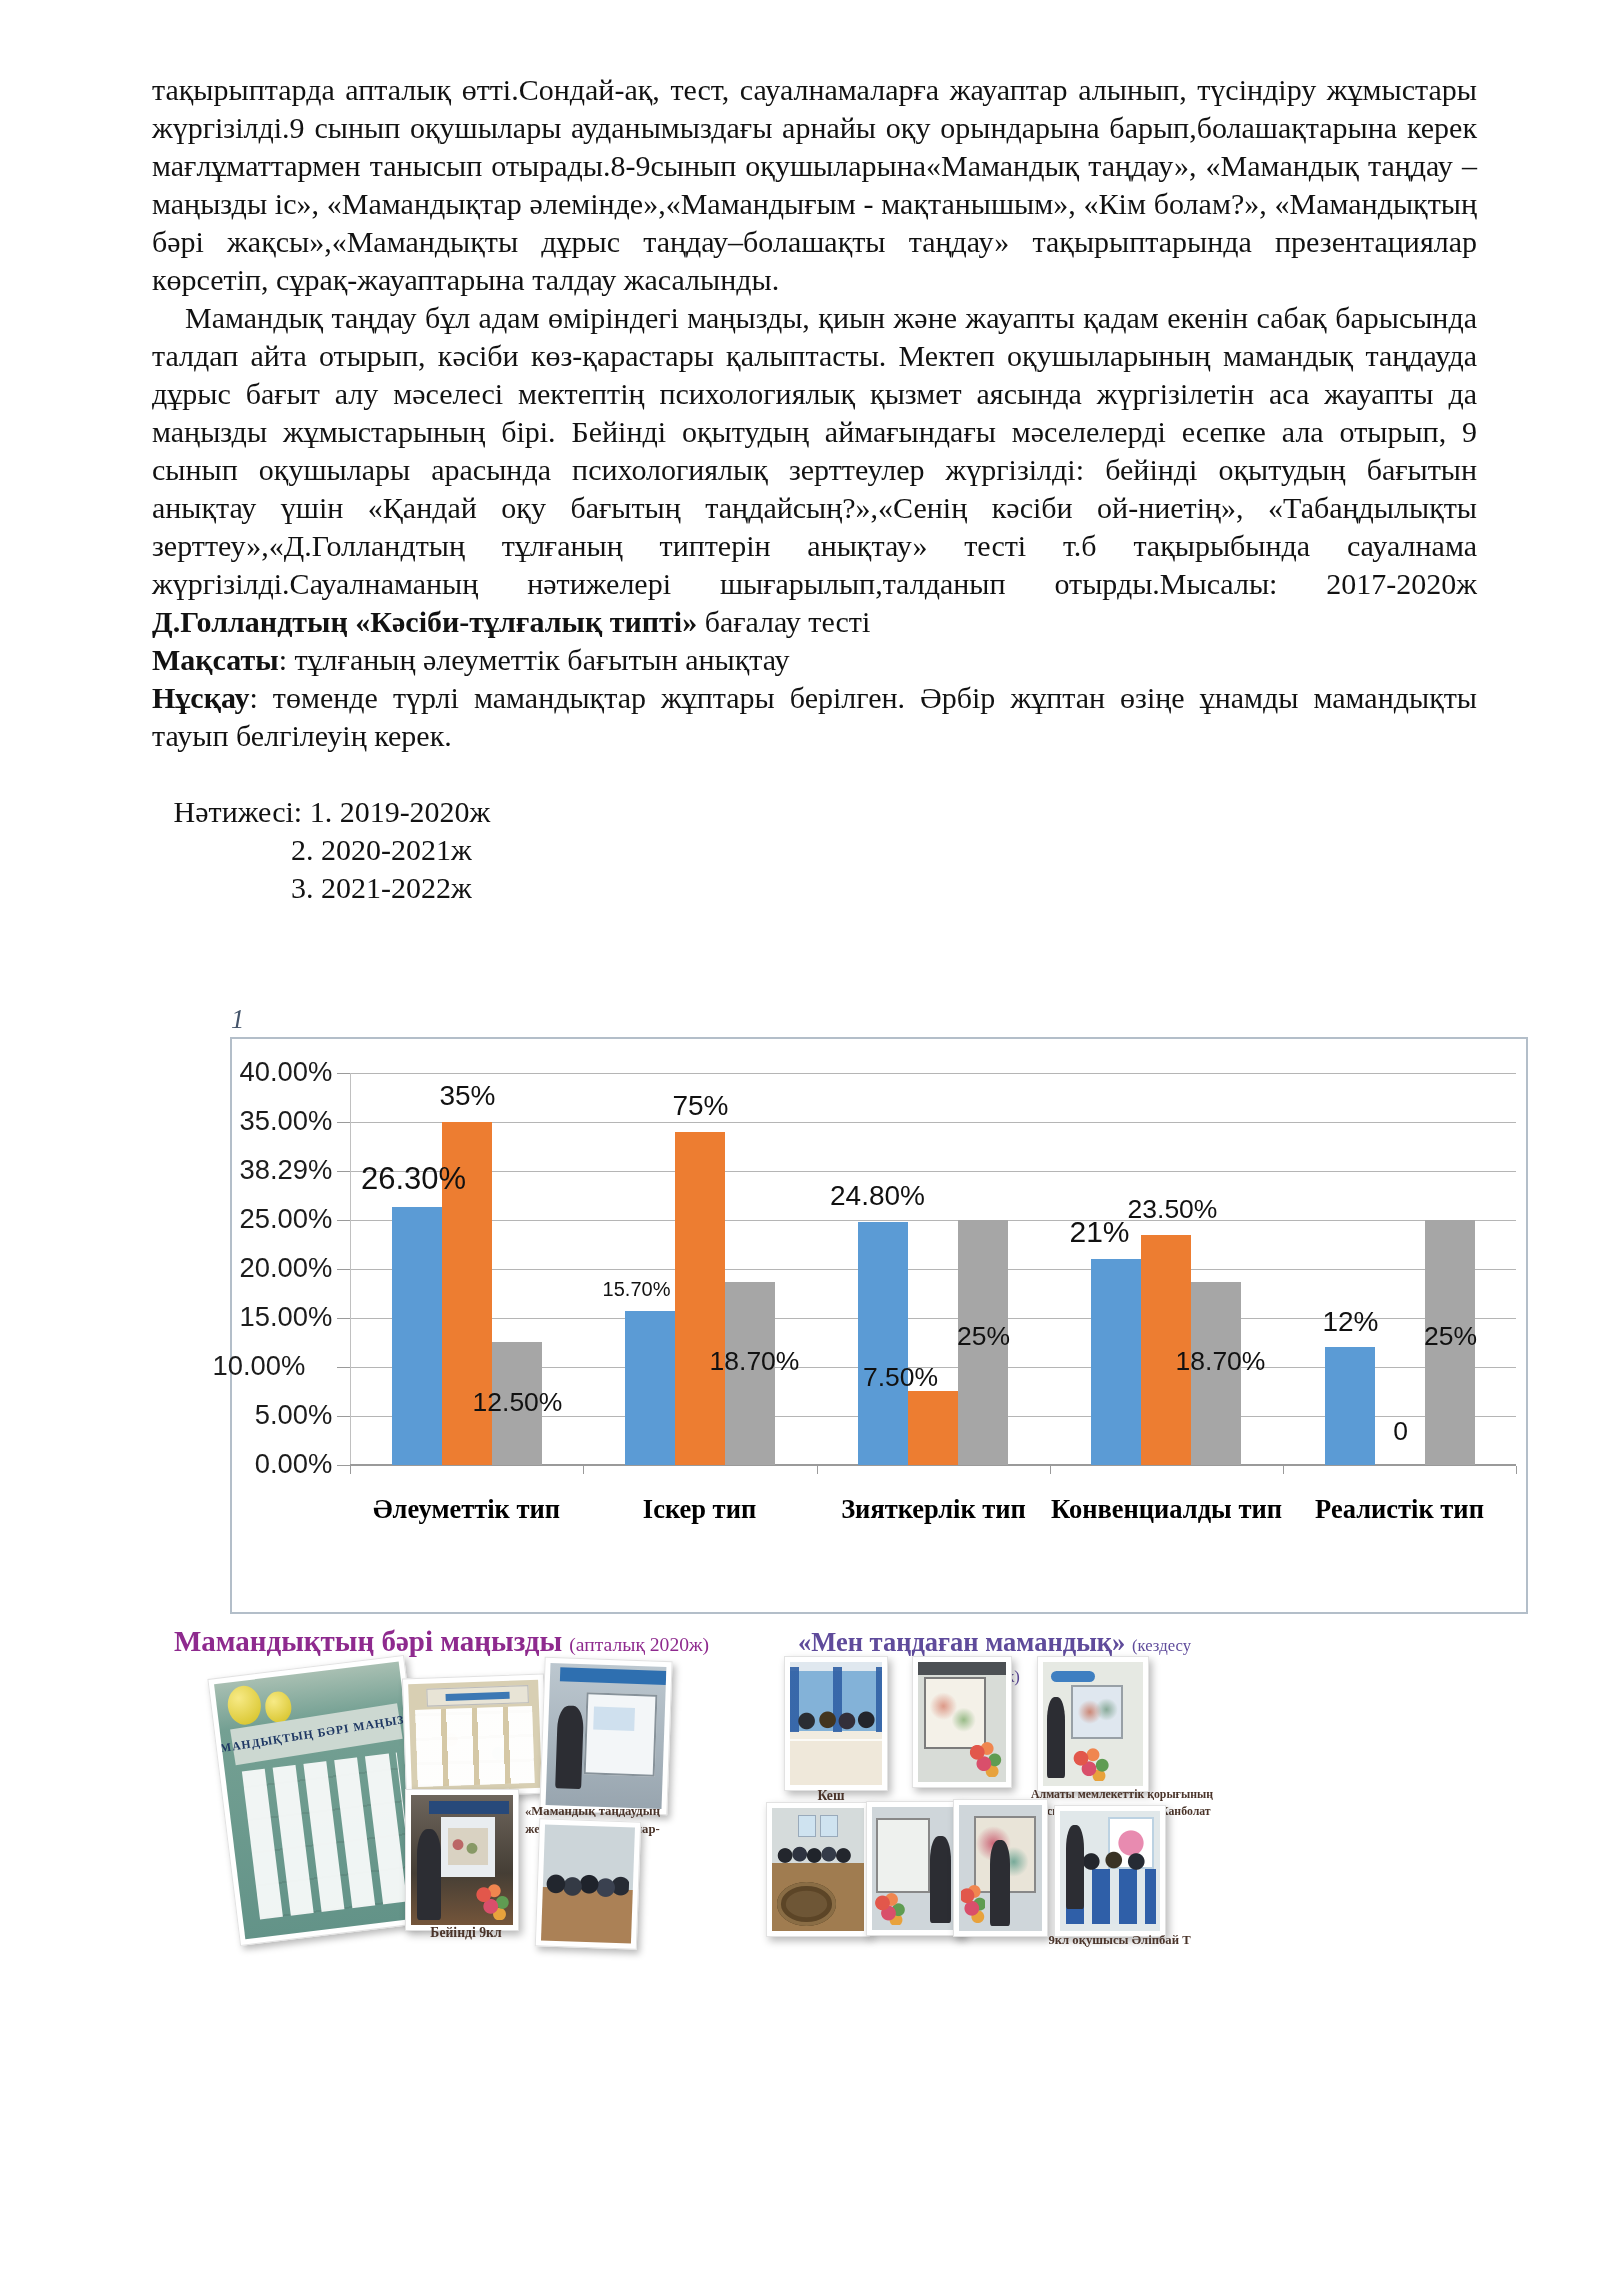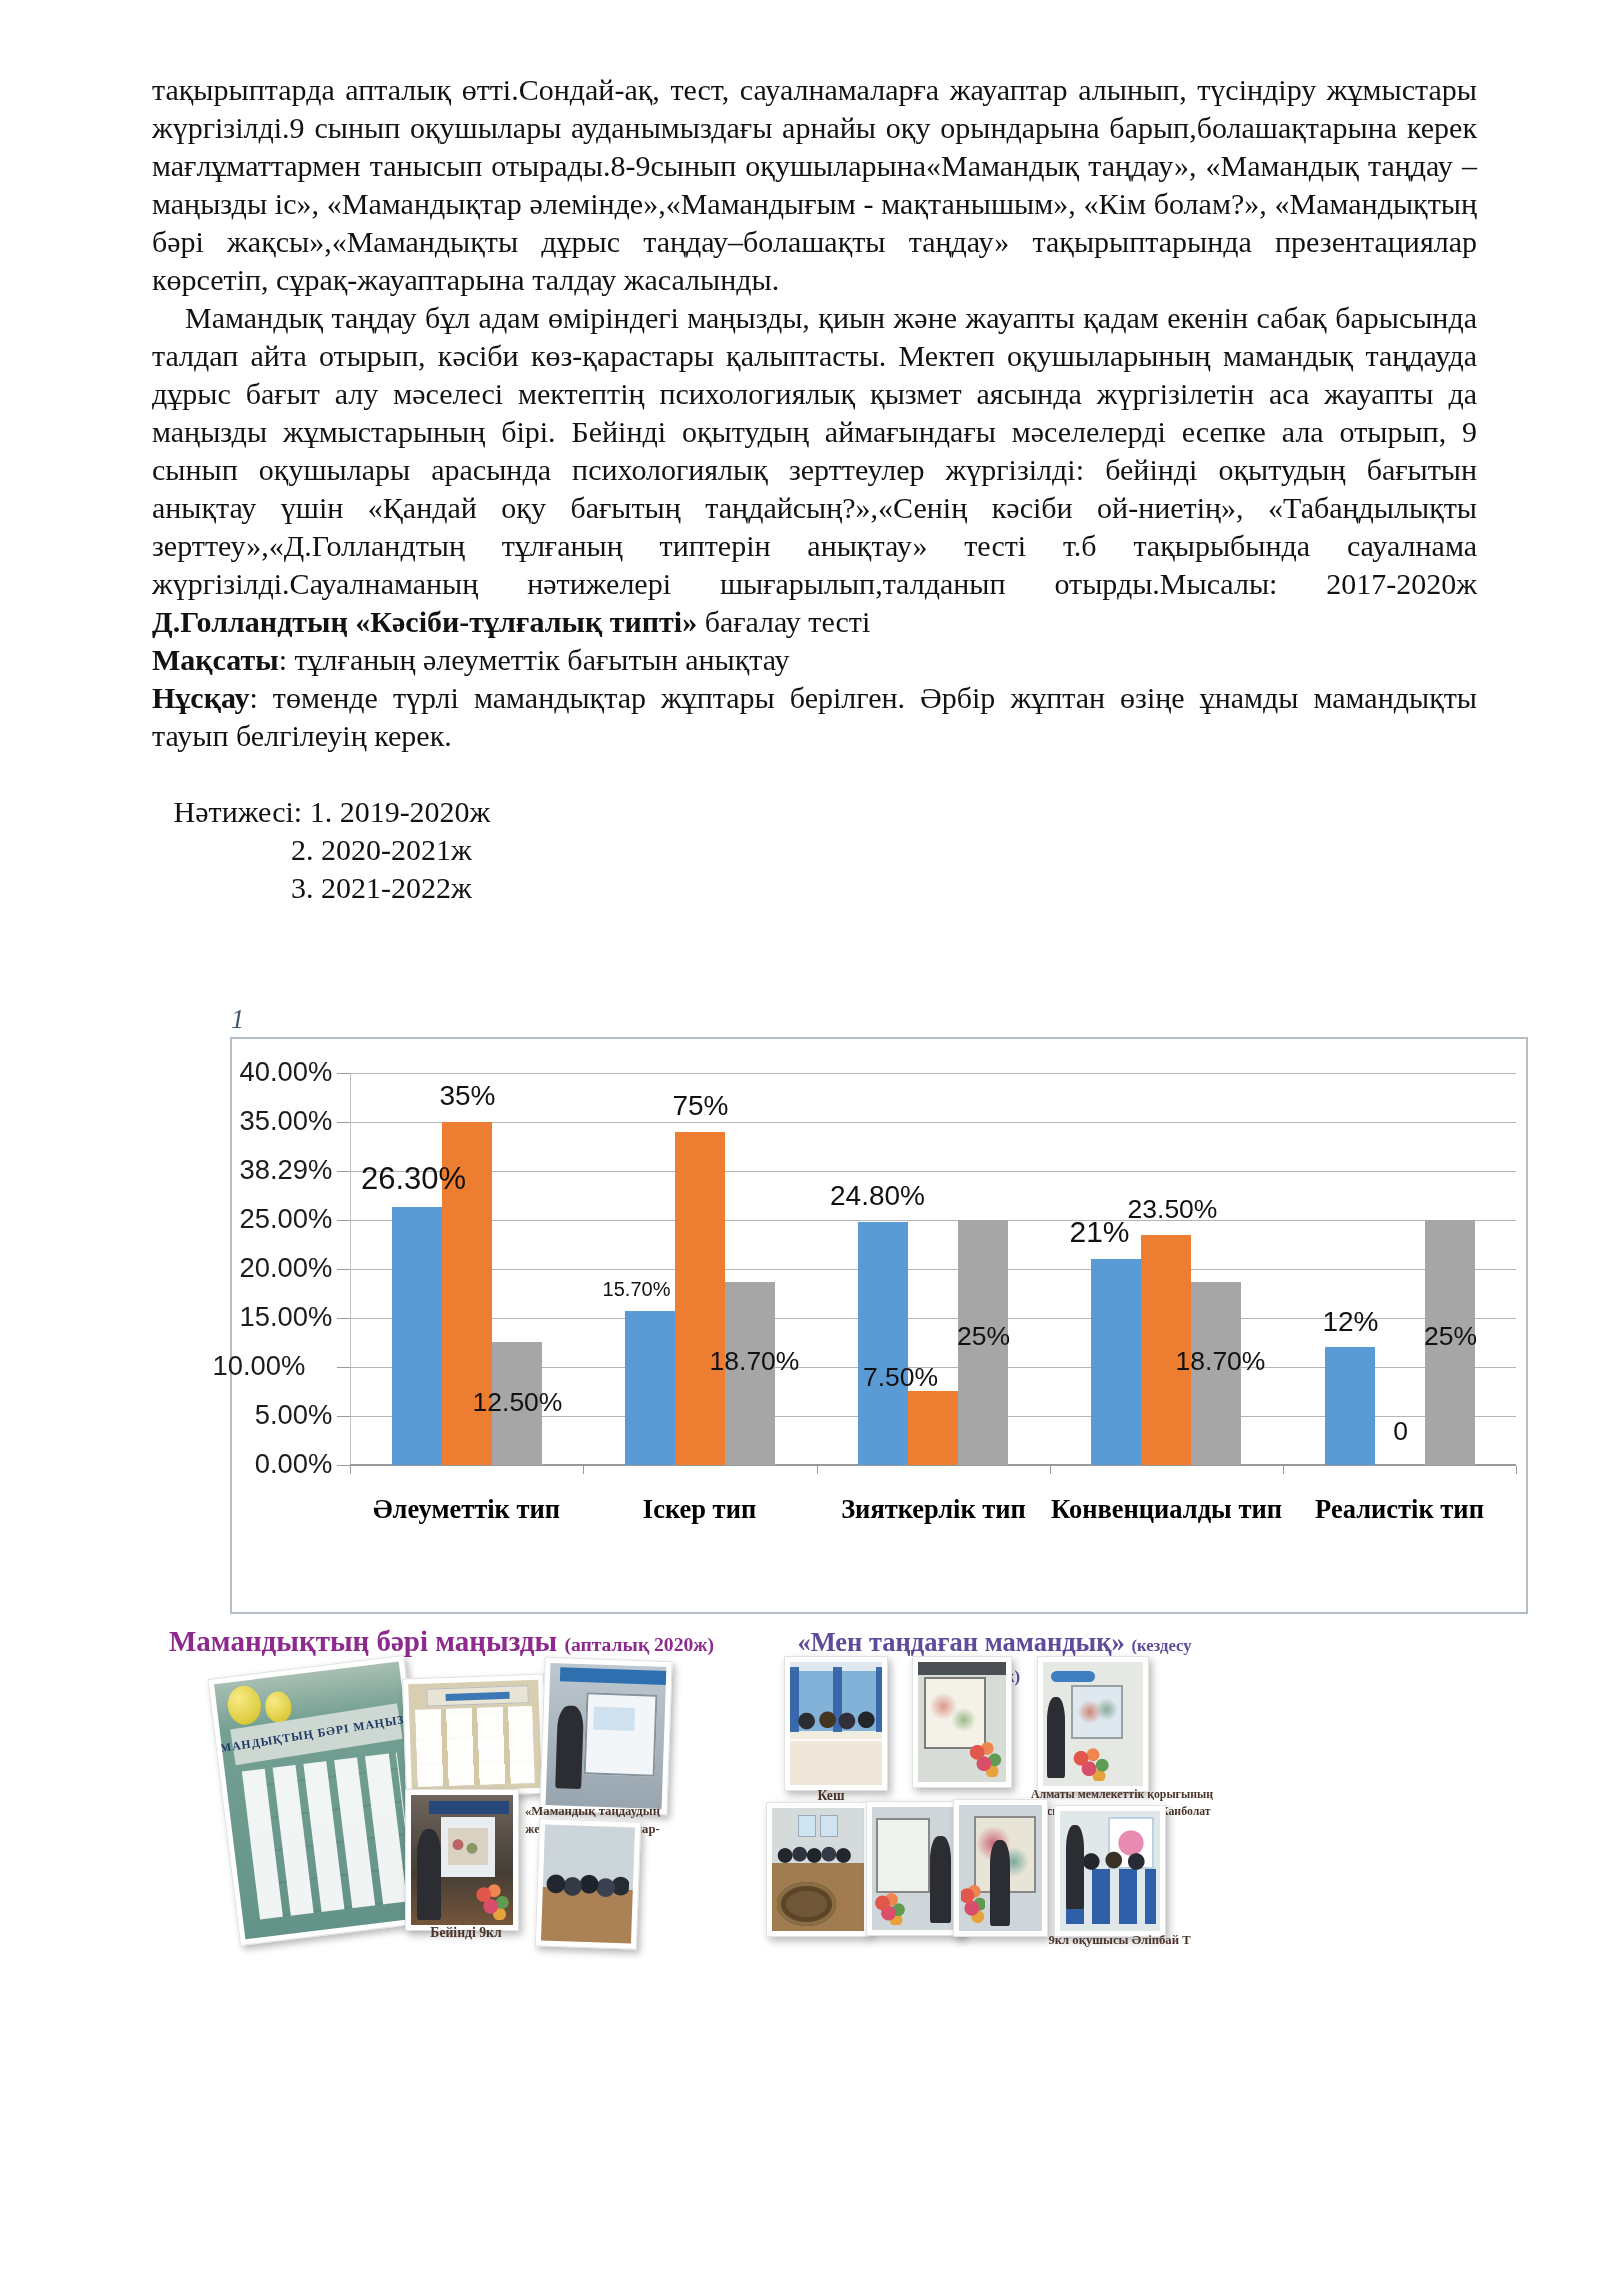--- a/index.html
+++ b/index.html
@@ -26,21 +26,21 @@
   .ytick-label{position:absolute;right:calc(100% + 17.6px);width:147px;text-align:right;
                font-family:"Liberation Sans",sans-serif;font-size:27.4px;color:#1c1c1c;}
   .xtick{position:absolute;top:393px;width:1px;height:7.8px;background:#9a9a9a;}
   .bar{position:absolute;bottom:0;}
   .dlabel{position:absolute;width:167px;margin-left:-83px;text-align:center;
           font-family:"Liberation Sans",sans-serif;color:#111;}
   .cat-label{position:absolute;top:420px;text-align:center;font-weight:bold;font-size:26.5px;line-height:33px;
              font-family:"Liberation Serif",serif;color:#000;}
   
   .ph-heading{position:absolute;text-align:center;font-weight:bold;}
-  .ph-heading .note{font-weight:bold;}
+  .ph-heading .note{font-weight:normal;}
   .heading-left{left:167px;top:1625px;width:549px;font-size:29px;color:#8e2a8e;}
   .heading-left .note{font-size:19.6px;}
   .heading-right{left:784px;top:1627px;width:421px;font-size:26.5px;color:#5f4b9b;}
   .heading-right .note{font-size:16.7px;}
   .photo{position:absolute;background:#fff;padding:4.9px;border:1px solid #e2e2e2;box-shadow:2.9px 3.9px 7.8px rgba(0,0,0,.28);}
   .ph{position:relative;width:100%;height:100%;overflow:hidden;}
   .ph>div{position:absolute;}
   .caption{position:absolute;font-weight:bold;color:#4a342a;text-align:center;line-height:1.45;}
   
   .scene-board{width:100%;height:100%;background:linear-gradient(180deg,#a8bfb2 0%,#74a093 18%,#639388 100%);}

